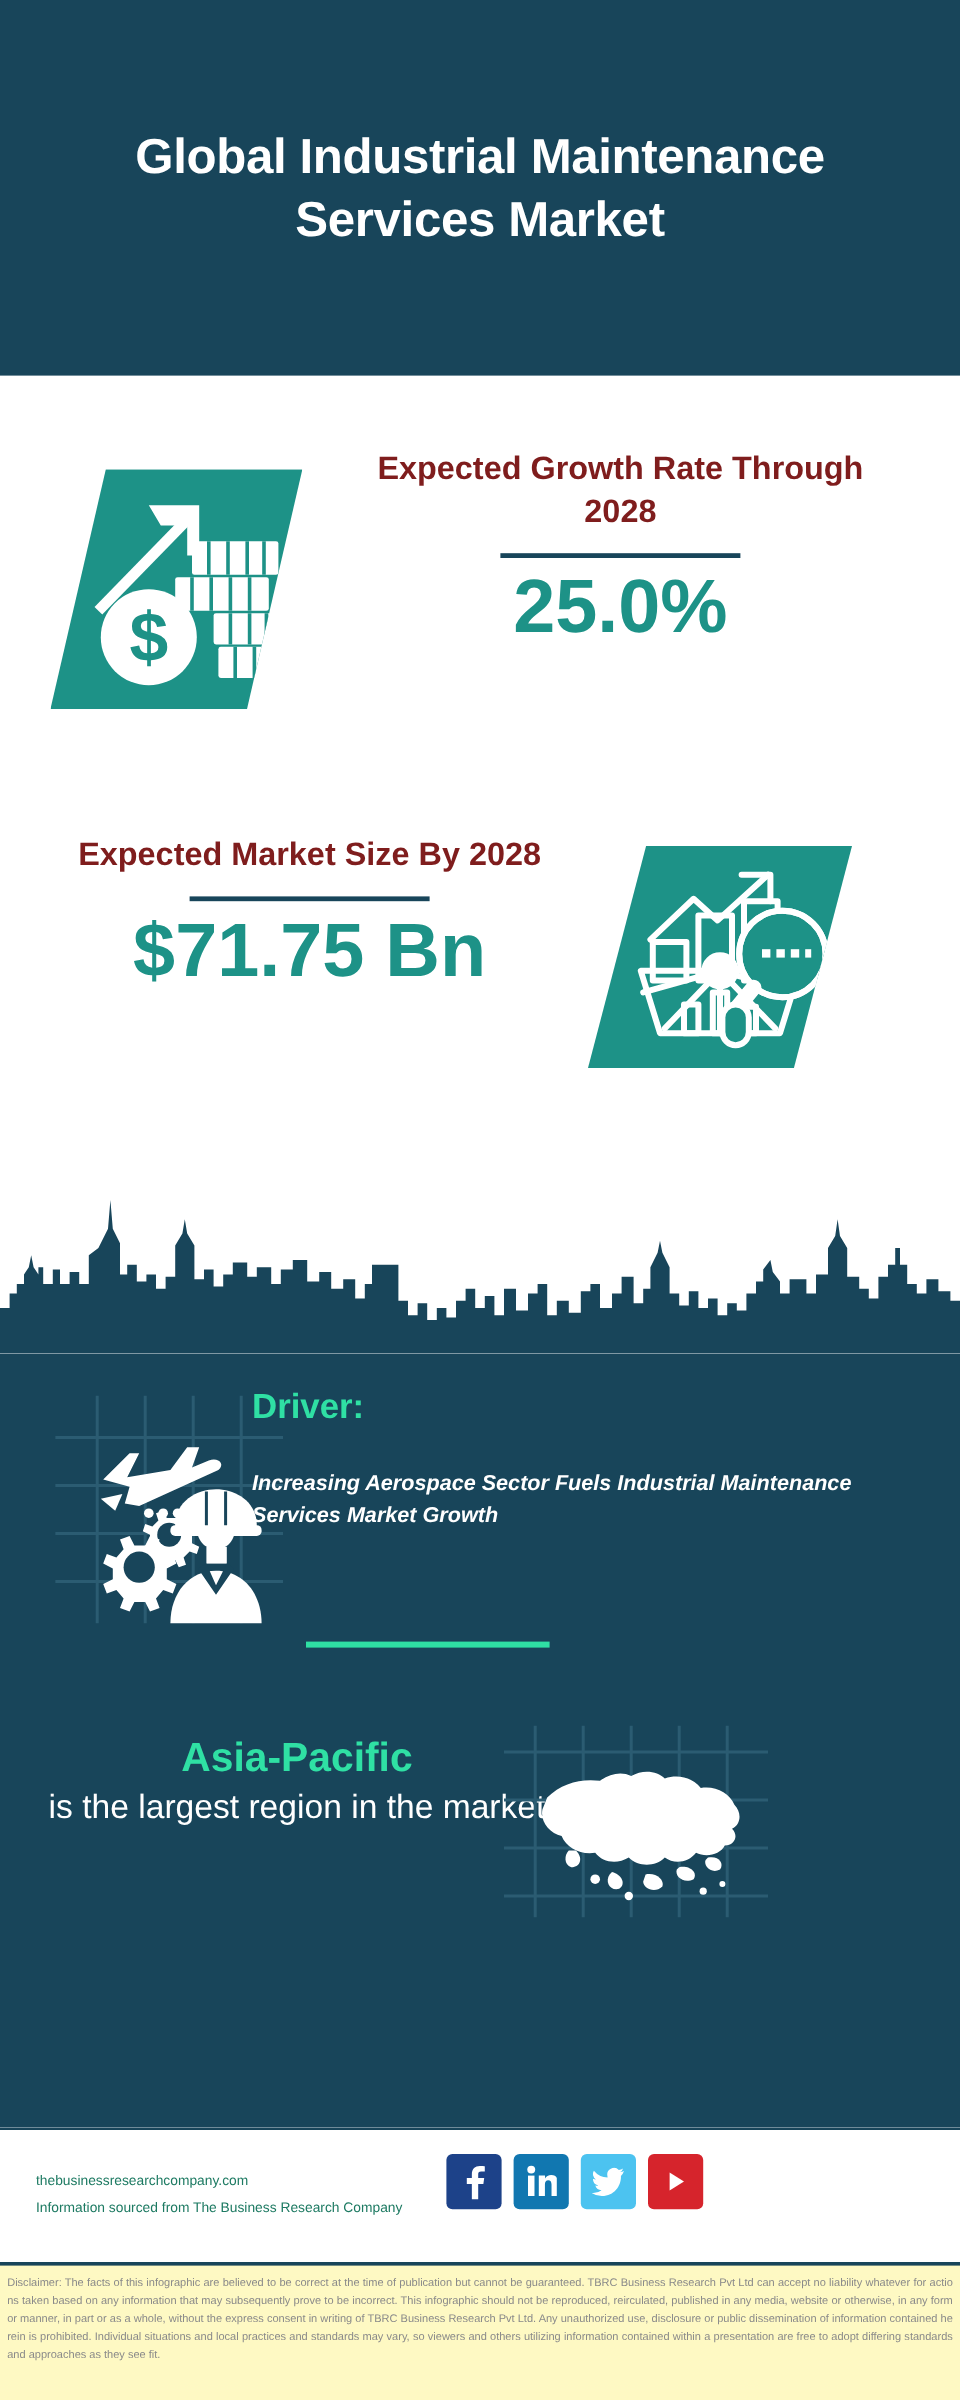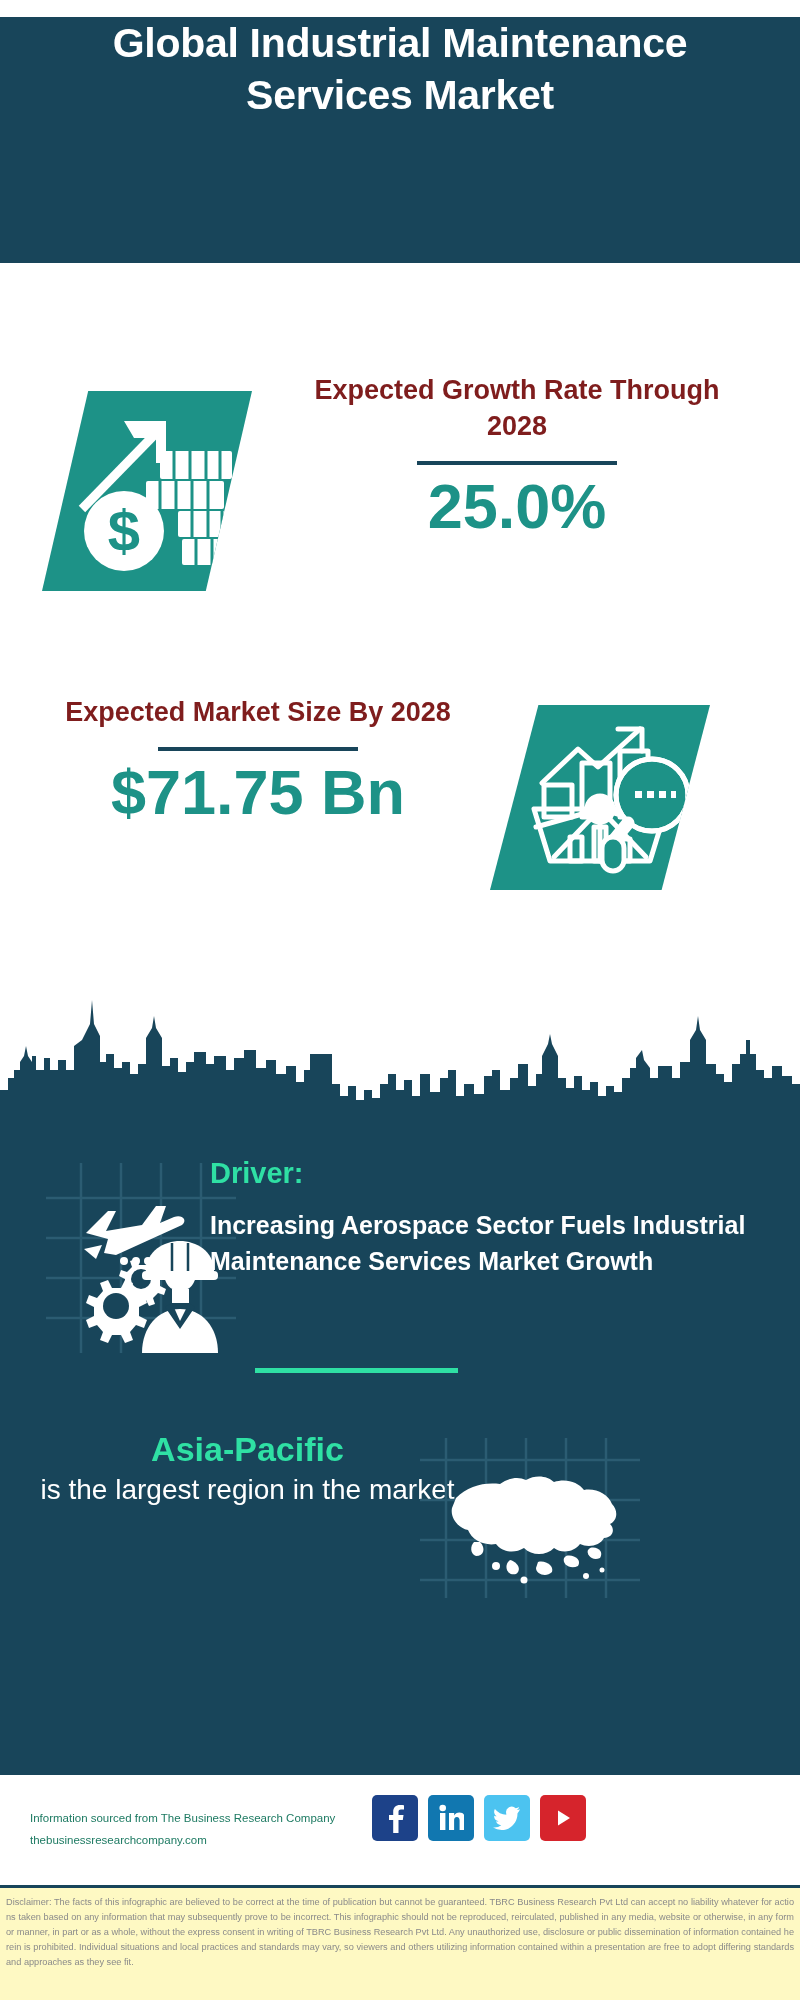--- a/index.html
+++ b/index.html
@@ -7,23 +7,23 @@
   body {
     font-family:"Liberation Sans", sans-serif;
     background:#ffffff;
     width:800px; height:2000px;
     position:relative; overflow:hidden;
   }
   .page { width:800px; height:2000px; position:relative; background:#fff; }
 
   
   .header {
-    position:absolute; left:0; top:0; width:800px; height:246px;
+    position:absolute; left:0; top:0; width:800px; height:313px;
     background:#18455a;
-    display:flex; justify-content:center;margin-top:17px;
+    display:flex; align-items:center; justify-content:center;
   }
   .header-title {
     color:#ffffff; font-size:41px; font-weight:bold; line-height:1.28;
     text-align:center; width:640px; letter-spacing:-0.3px;
   }
 
   
   .sec-growth { position:absolute; left:0; top:313px; width:800px; height:300px; }
   .para-left {
     position:absolute; left:42px; top:78px; width:210px; height:200px;
@@ -56,30 +56,30 @@
   .dark-body {
     position:absolute; left:0; top:1128px; width:800px; height:645px;
     background:#18455a;
   }
 
   
   .driver-icon { position:absolute; left:46px; top:35px; width:190px; height:190px; }
   .driver-block { position:absolute; left:210px; top:28px; width:560px; }
   .driver-head { color:#2fe0a4; font-size:29px; font-weight:bold; line-height:1.2; }
   .driver-body {
-    color:#ffffff; font-size:25px; font-weight:bold; line-height:1.45; margin-top:16px;
+    color:#ffffff; font-size:18px; font-weight:bold; line-height:1.45; margin-top:32px;font-style:italic;
   }
 
   .mid-rule {
     position:absolute; left:255px; top:240px; width:203px; height:5px;
     background:#2fe0a4;
   }
 
   
-  .region-block { position:absolute; left:40px; top:300px; width:415px; text-align:center; }
+  .region-block { position:absolute; left:40px; top:316px; width:415px; text-align:center; }
   .region-name { color:#2fe0a4; font-size:34px; font-weight:bold; line-height:1.25; }
   .region-sub { color:#ffffff; font-size:28px; line-height:1.35; }
   .region-map { position:absolute; left:420px; top:310px; width:220px; height:160px; }
 
   
   .footer {
     position:absolute; left:0; top:1773px; width:800px; height:112px;
     background:#ffffff; border-top:2px solid #18455a;
   }
   .source-text {
@@ -287,22 +287,22 @@
           <circle cx="104" cy="142" r="3.5"></circle>
           <circle cx="166" cy="138" r="3"></circle>
           <circle cx="182" cy="132" r="2.5"></circle>
         </g>
       </svg>
     </div>
   </div>
 
   <div class="footer">
     <div class="source-text">
+      <div>thebusinessresearchcompany.com</div>
       <div>Information sourced from The Business Research Company</div>
-      <div>thebusinessresearchcompany.com</div>
     </div>
 
     <div class="social-row">
       <div class="social s-fb">
         <svg width="26" height="30" viewBox="0 0 26 30">
             <path fill="#fff" d="M16.5 30V17h4.3l.7-5h-5V9c0-1.5.4-2.4 2.5-2.4H22V2.2C21.5 2.1 19.8 2 17.9 2c-4 0-6.7 2.4-6.7 6.8V12H7v5h4.2v13z"></path>
           </svg>
       </div>
       <div class="social s-li">
         <svg width="26" height="28" viewBox="0 0 26 28">

